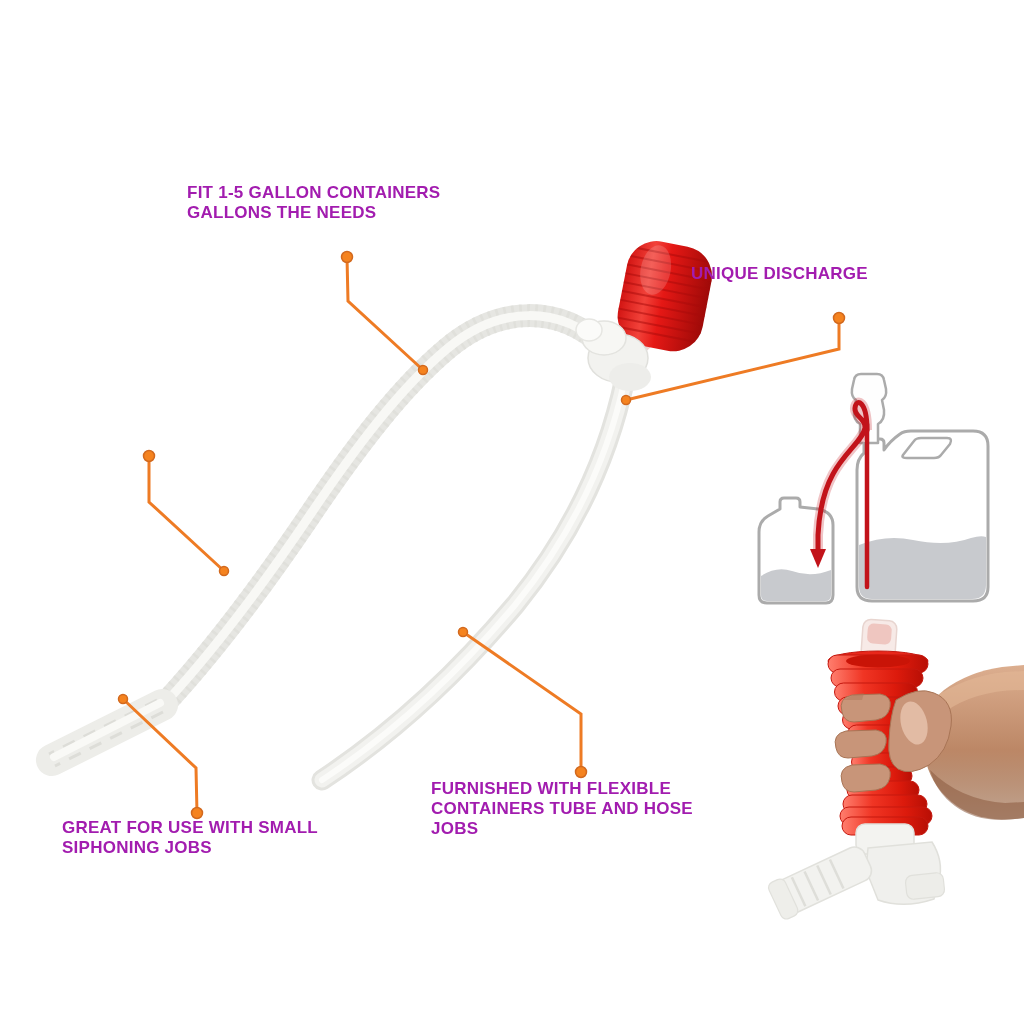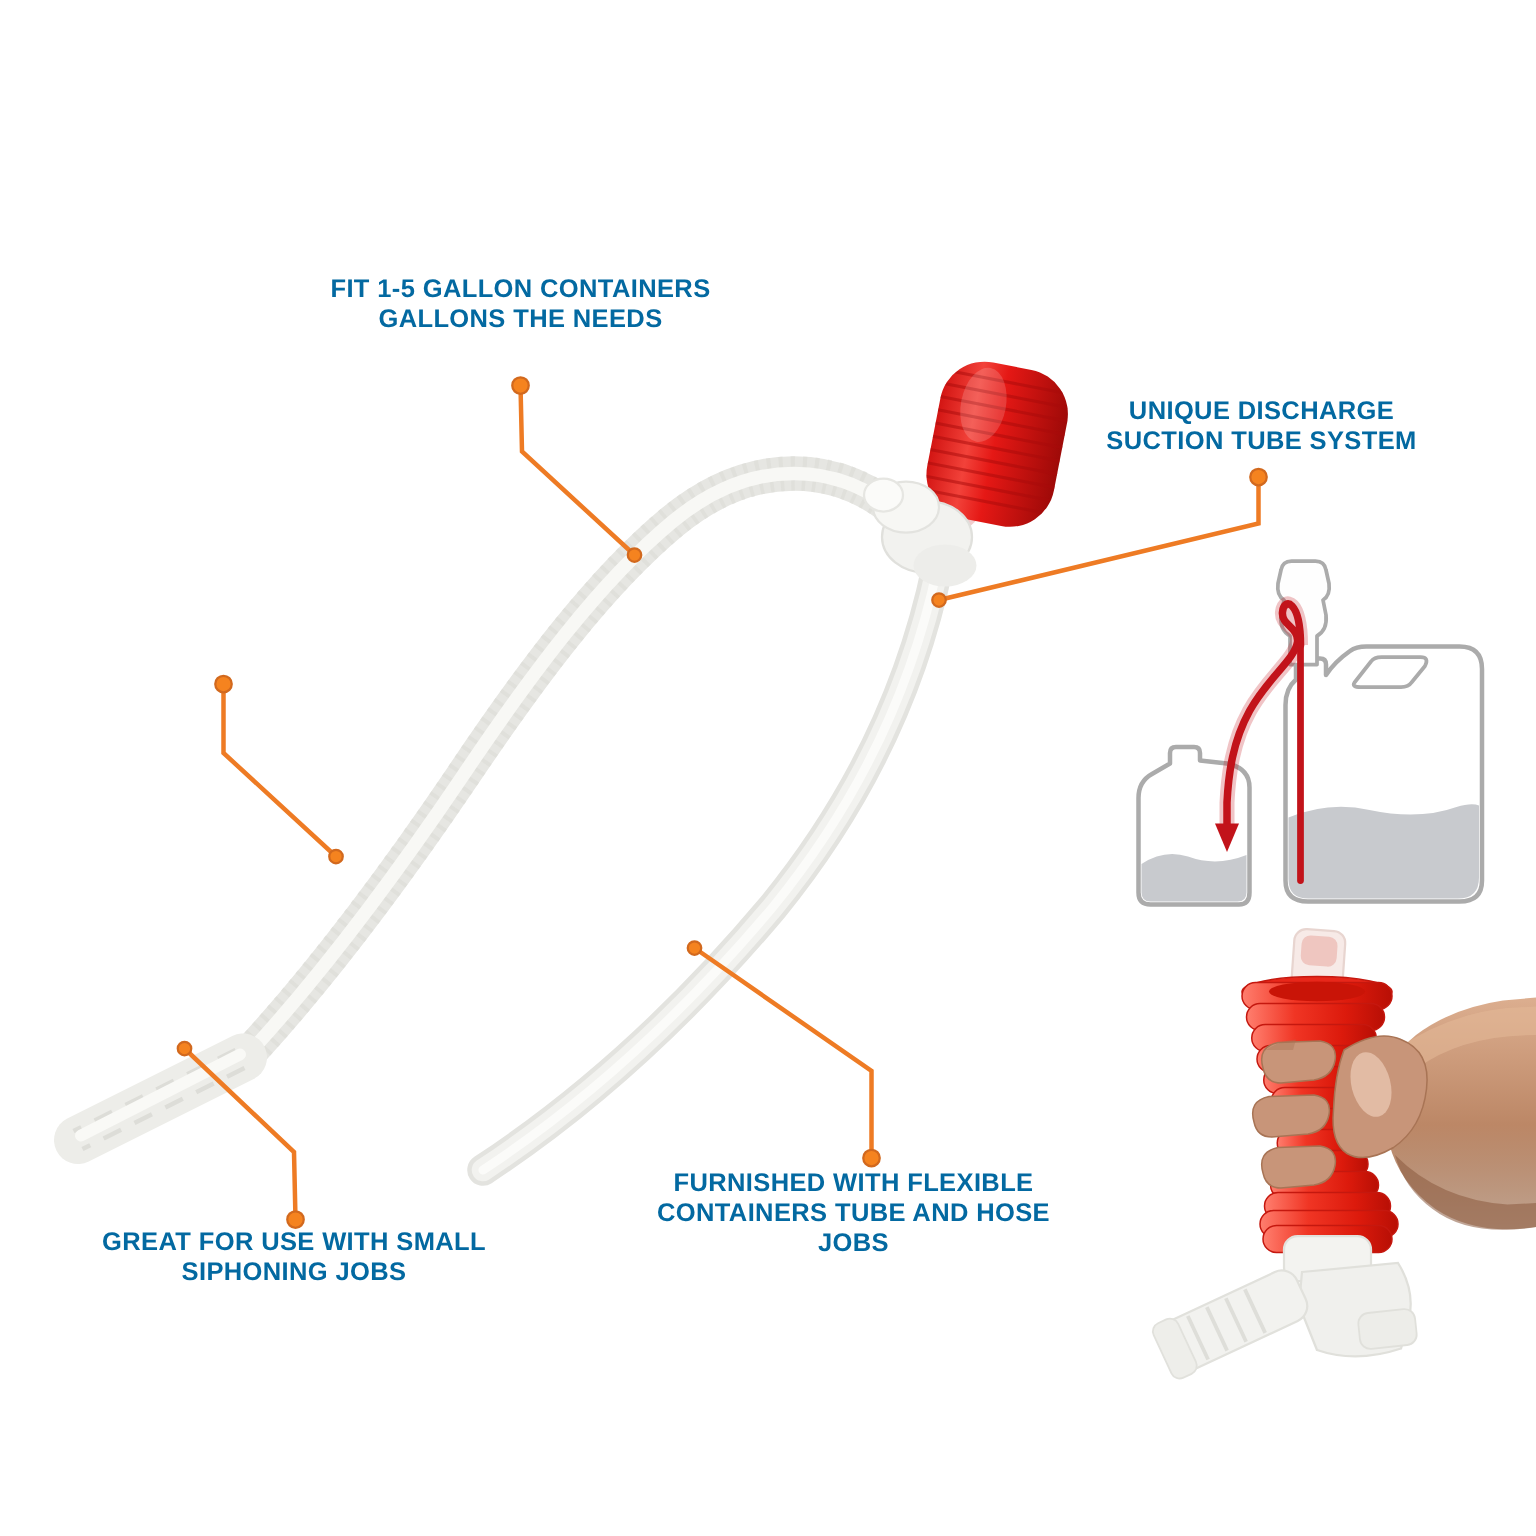--- a/index.html
+++ b/index.html
@@ -1,20 +1,20 @@
 <!DOCTYPE html>
 <html><head>
 <meta charset="utf-8">
 <style>
   html,body{margin:0;padding:0;background:#fff;}
   #stage{position:relative;width:1024px;height:1024px;background:#ffffff;overflow:hidden;
          font-family:"Liberation Sans",sans-serif;}
   svg{position:absolute;left:0;top:0;}
-  .label{position:absolute;text-align:center;font-weight:700;font-size:17px;line-height:20px;
-         color:#0369a1;letter-spacing:.25px;}
+  .label{position:absolute;font-weight:700;font-size:17px;line-height:20px;
+         color:#a21caf;letter-spacing:.25px;}
   .label .line{display:block;}
 </style>
 </head>
 <body>
 
 <div id="stage">
 
   <svg width="1024" height="1024" viewBox="0 0 1024 1024">
     <defs>
       <linearGradient id="bulbGrad" x1="0" y1="0" x2="1" y2="0">
@@ -177,28 +177,27 @@
     </g>
   </svg>
 
   <div class="label" style="left:187px;top:183px;width:320px;">
     <span class="line">FIT 1-5 GALLON CONTAINERS</span>
     <span class="line">GALLONS THE NEEDS</span>
   </div>
 
   <div class="label" style="left:691px;top:264px;width:300px;">
     <span class="line">UNIQUE DISCHARGE</span>
-    <span class="line">SUCTION TUBE SYSTEM</span>
-  </div>
-
-
-  <div class="label" style="left:46px;top:818px;width:300px;">
+  </div>
+
+
+  <div class="label" style="left:62px;top:818px;width:300px;">
     <span class="line">GREAT FOR USE WITH SMALL</span>
     <span class="line">SIPHONING JOBS</span>
   </div>
 
-  <div class="label" style="left:419px;top:779px;width:300px;">
+  <div class="label" style="left:431px;top:779px;width:300px;">
     <span class="line">FURNISHED WITH FLEXIBLE</span>
     <span class="line">CONTAINERS TUBE AND HOSE</span>
     <span class="line">JOBS</span>
   </div>
 
 </div>
 
 </body></html>

